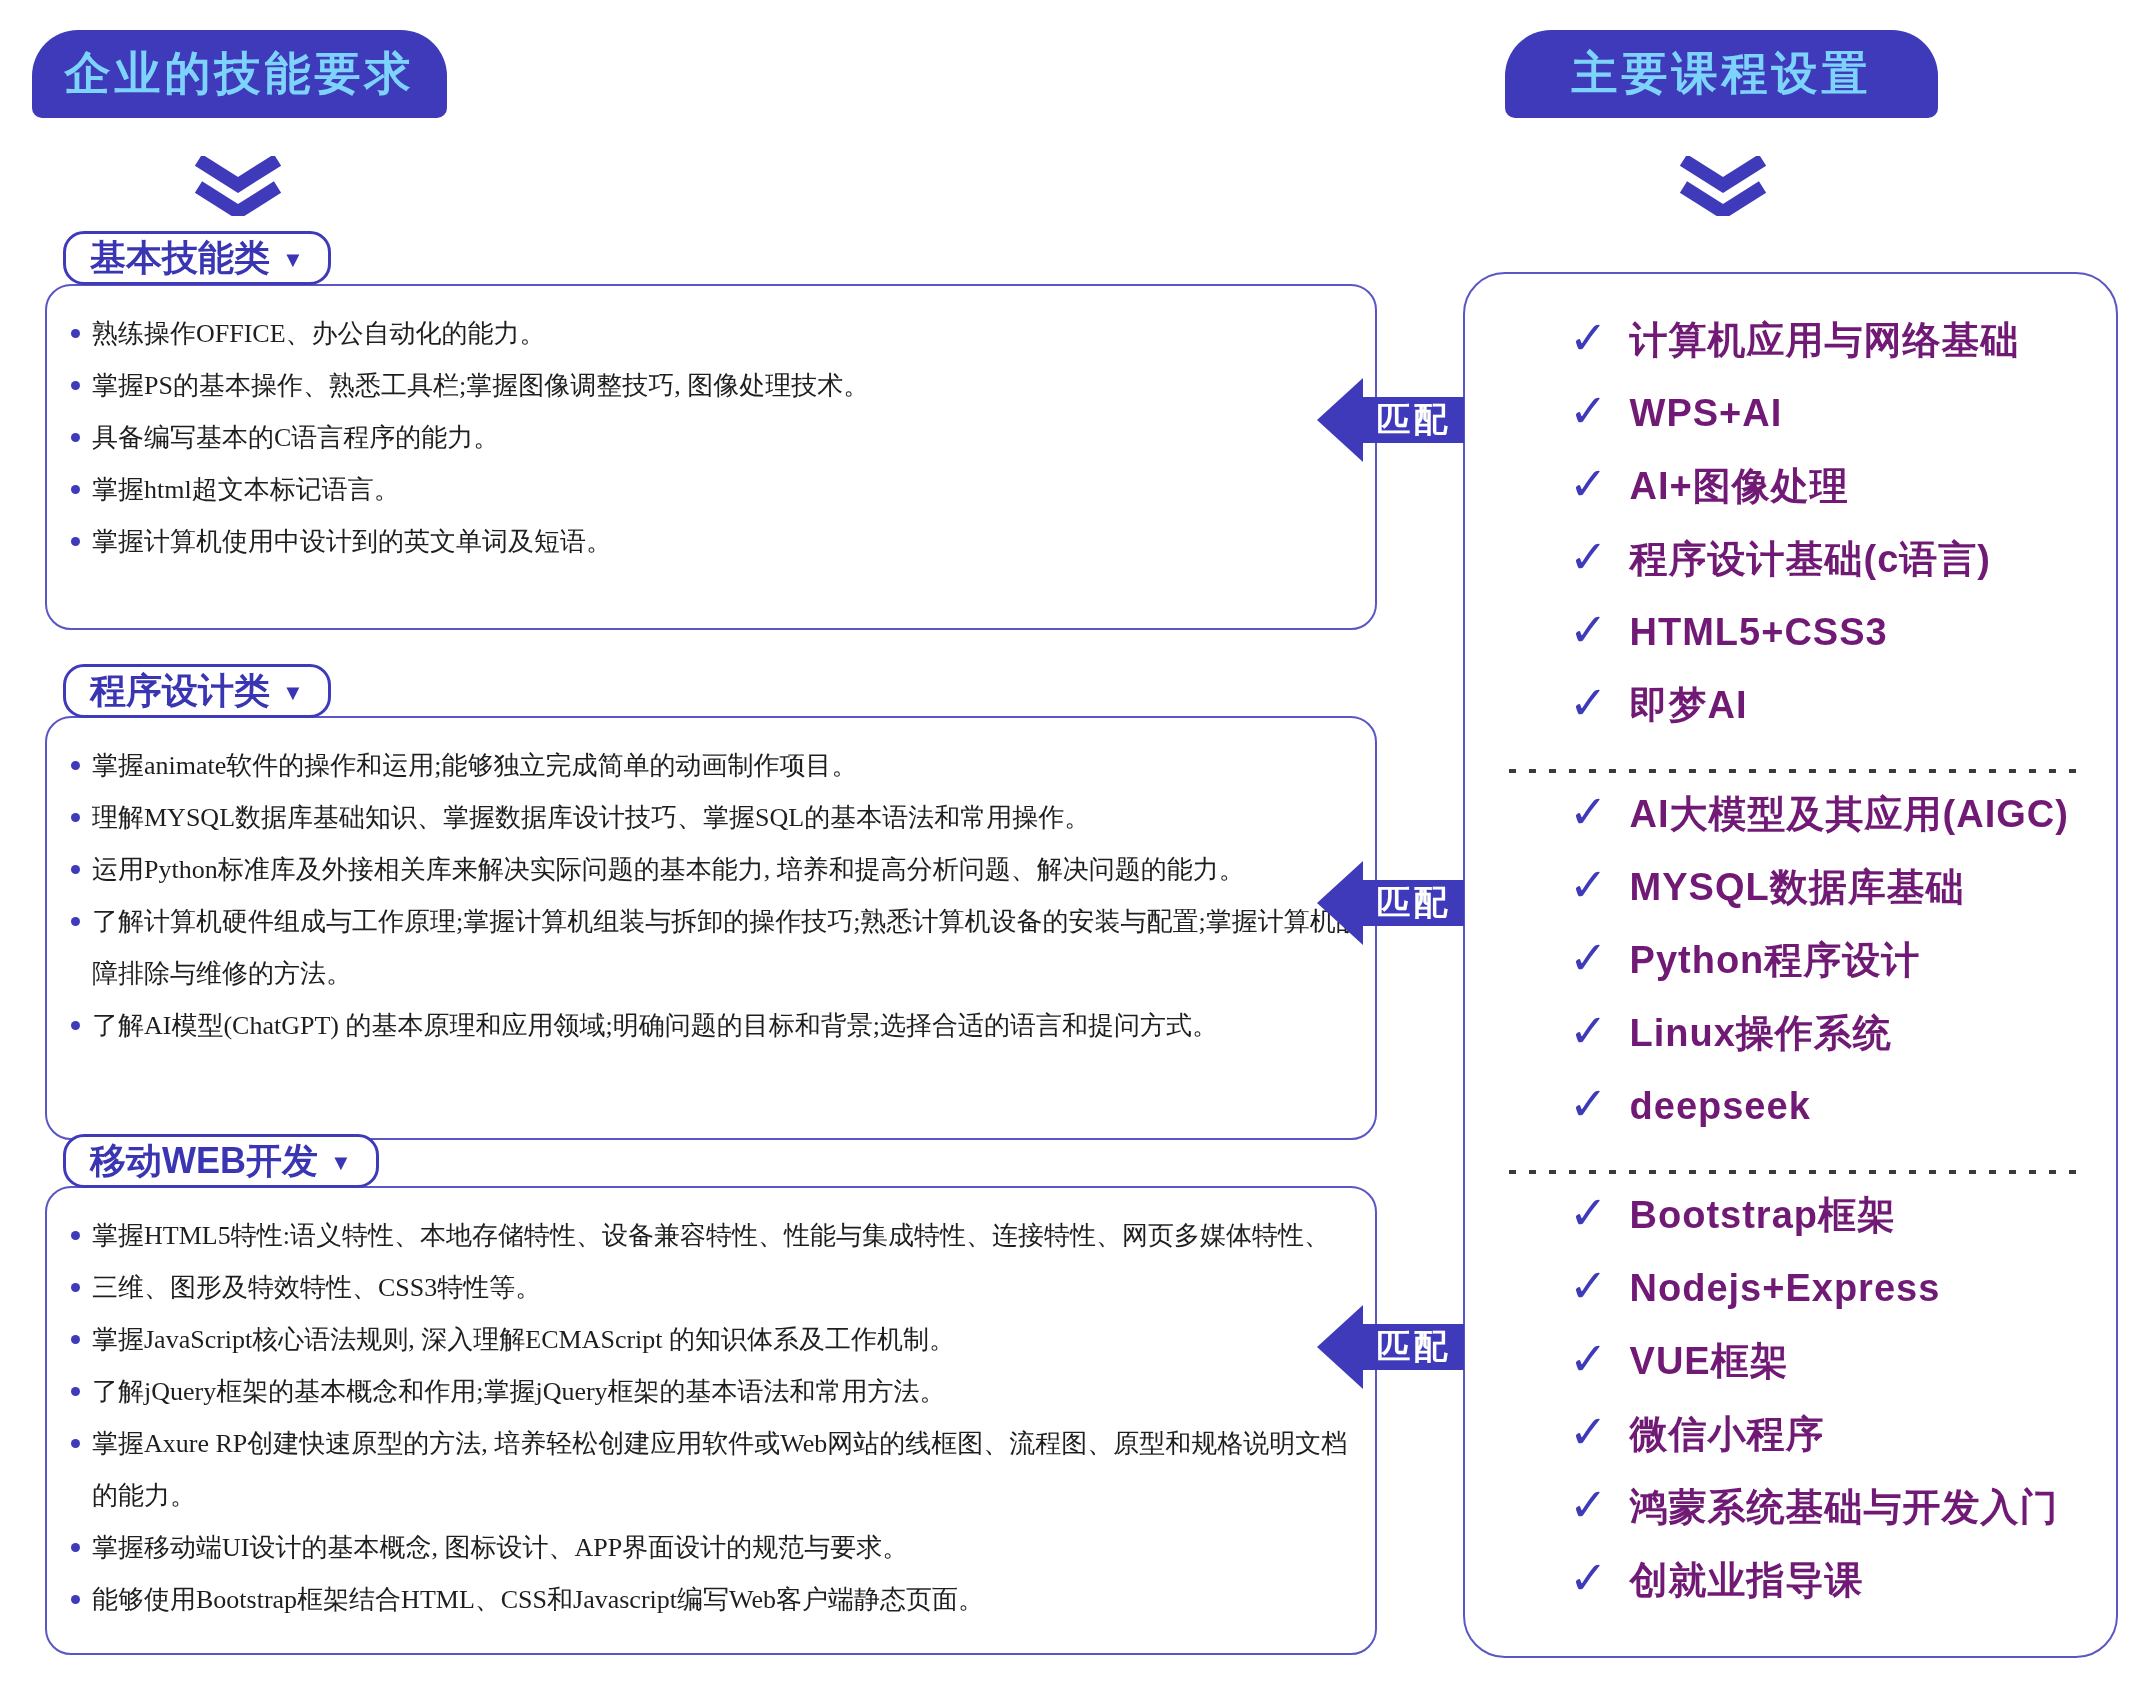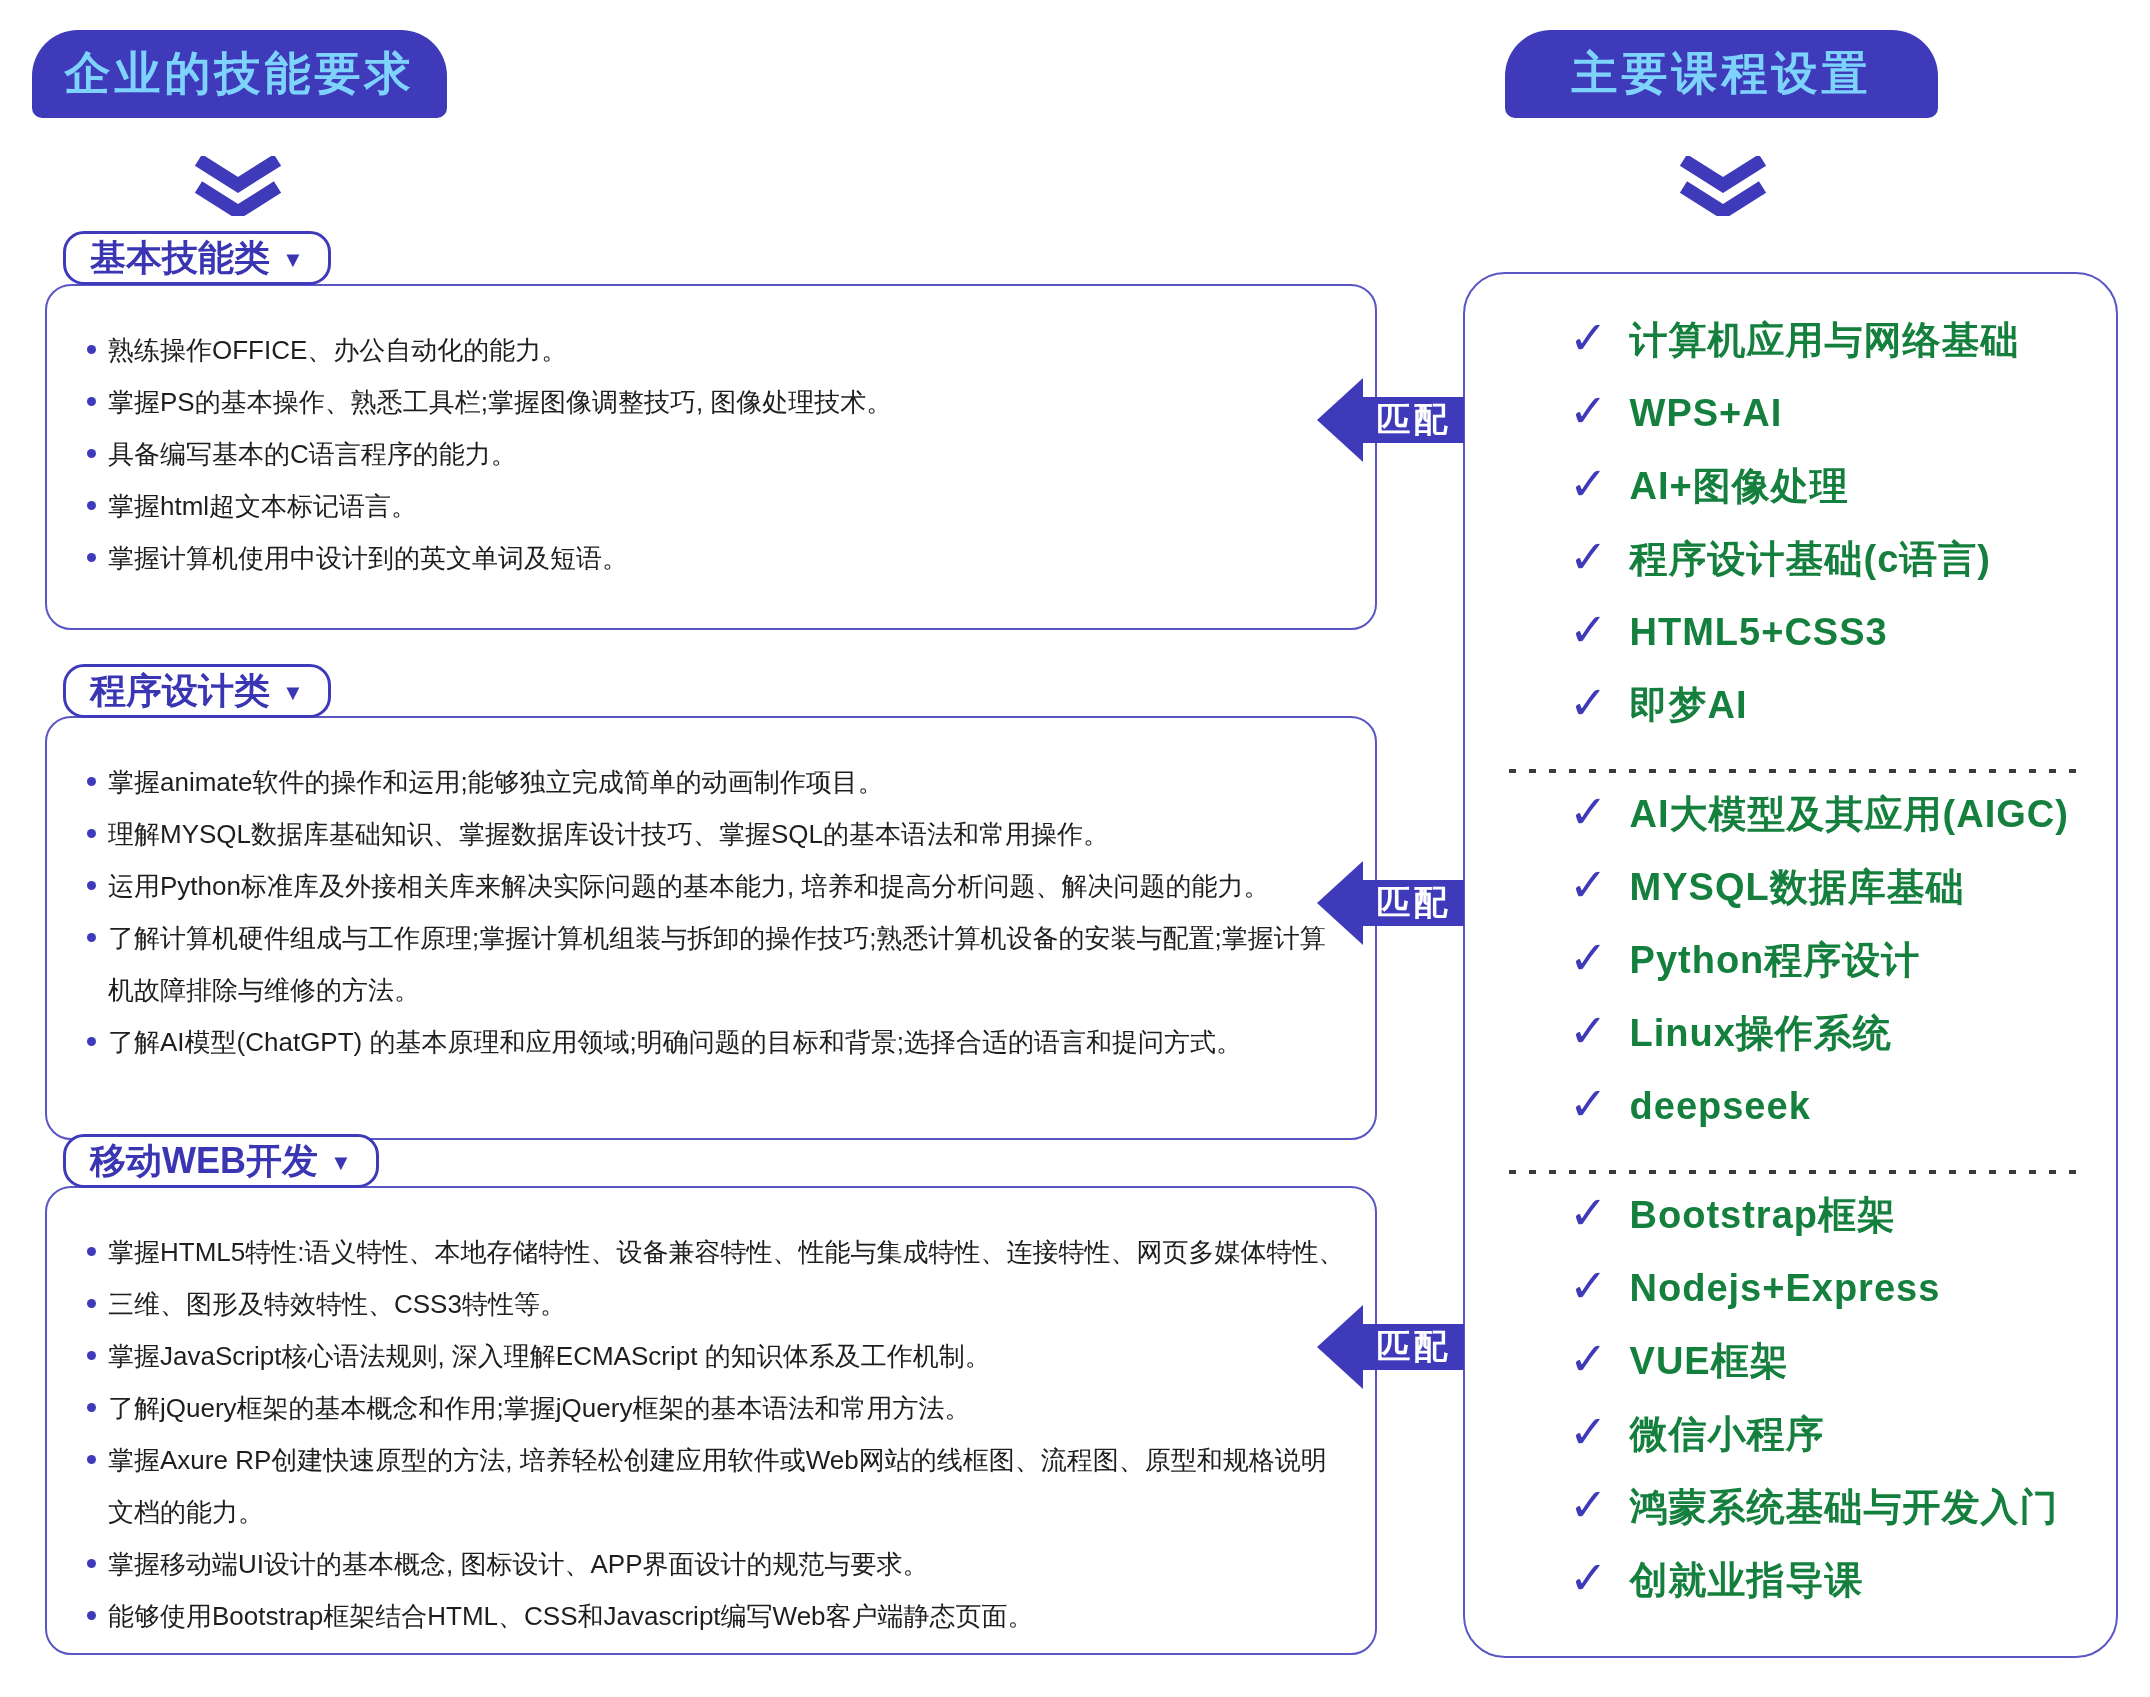--- a/index.html
+++ b/index.html
@@ -26,38 +26,38 @@
 
   
   .tab{position:absolute;height:54px;background:#fff;border:3px solid var(--primary);
        border-radius:21px;display:flex;align-items:center;justify-content:center;gap:12px;
        padding:0 24px;z-index:3;color:#3a35b2;font-size:36px;font-weight:700;box-sizing:border-box;}
   .tab-tri{font-size:22px;color:#3a35b2;transform:translateY(2px);}
 
   
   .sbox{position:absolute;left:45px;width:1332px;background:#fff;border:2.5px solid var(--border);
         border-radius:26px;z-index:1;box-sizing:border-box;padding:22px 10px 0 24px;}
-  .sbox ul{list-style:none;margin:16px;padding:0;}
+  .sbox ul{list-style:none;margin:0;padding:0;font-family:Liberation Serif, serif;}
   .sbox li{display:flex;gap:12px;font-size:26px;line-height:52px;color:var(--text);font-weight:500;}
   .dot{width:9px;height:9px;border-radius:50%;background:var(--primary);margin-top:21px;flex:none;}
 
   #sbox-1{top:284px;height:346px;}
   #sbox-2{top:716px;height:424px;}
   #sbox-3{top:1186px;height:469px;}
   #tab-1{left:63px;top:231px;}
   #tab-2{left:63px;top:664px;align-items:center;}
   #tab-3{left:63px;top:1134px;}
 
   
   .cbox{position:absolute;left:1463px;top:272px;width:655px;height:1386px;background:#fff;
         border:2.5px solid var(--border);border-radius:42px;box-sizing:border-box;
         padding:30px 30px 0 104px;z-index:1;}
   .course{height:73px;display:flex;align-items:center;gap:22px;}
   .check{color:var(--primary);font-size:46px;font-weight:700;line-height:1;flex:none;transform:translateY(-3px);}
-  .ctext{font-size:38px;font-weight:600;color:#15803d;letter-spacing:1px;}
+  .ctext{font-size:38px;font-weight:600;color:#701a75;letter-spacing:1px;}
   .sep{height:4px;margin:27px 10px 5px -60px;
        background:repeating-linear-gradient(to right,var(--dot) 0 7px,transparent 7px 20px);}
 
   
   .match-arrow{position:absolute;left:1317px;width:147px;height:84px;display:flex;
                align-items:center;z-index:5;}
   #arrow-1{top:378px;} #arrow-2{top:861px;} #arrow-3{top:1305px;}
   .arrow-head{width:0;height:0;border-top:42px solid transparent;border-bottom:42px solid transparent;
               border-right:46px solid var(--primary);flex:none;}
   .arrow-body{height:46px;flex:1;background:var(--primary);color:#fff;font-size:34px;font-weight:700;

